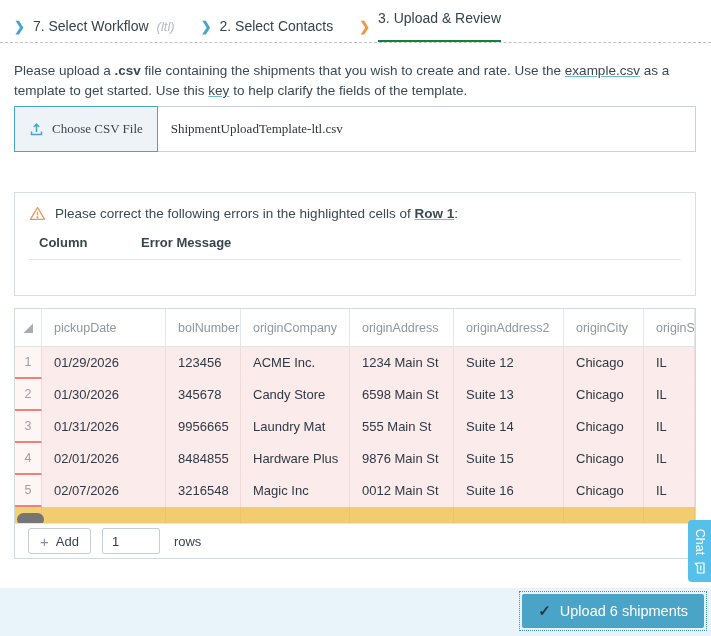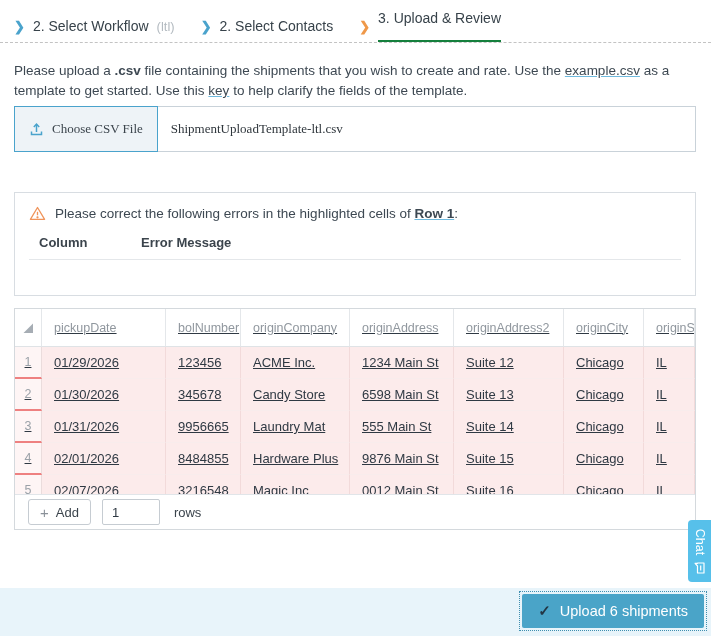--- a/index.html
+++ b/index.html
@@ -9,21 +9,21 @@
     font-family:"Liberation Sans", sans-serif;
     background:#ffffff;
     color:#2f3943;
     overflow:hidden;
   }
   
   .breadcrumb { position:absolute; top:10px; left:14px; display:flex; align-items:center; gap:26px; }
   .crumb { display:flex; align-items:center; gap:8px; font-size:14px; color:#37424a; cursor:pointer; }
   .chev { font-size:13px; font-weight:bold; color:#4aa3cc; line-height:1; }
   .crumb.active .chev { color:#ef9849; }
-  .crumb .suffix { color:#b4bbc1; font-size:13px; }
+  .crumb .suffix { color:#b4bbc1; font-style:italic; font-size:13px; }
   .crumb.active .crumb-label { border-bottom:2px solid #15803d; padding-bottom:14px; }
   .divider { position:absolute; top:42px; left:0; width:711px; border-top:1px dashed #c3c3c3; }
   
   .intro { position:absolute; top:61px; left:14px; width:682px; font-size:13.5px; line-height:20px; color:#3d4852; }
   .link { color:#3d4852; text-decoration:underline; text-decoration-color:#6fb9dd; cursor:pointer; }
   
   .file-control { position:absolute; top:106px; left:14px; width:682px; height:46px; display:flex;font-family:Liberation Serif, serif; }
   .choose-btn {
     display:flex; align-items:center; gap:8px; padding:0 14px;
     background:#eef3f7; border:1px solid #4aa3cc; color:#3b444c;
@@ -33,21 +33,21 @@
     flex:1; display:flex; align-items:center; padding-left:13px;
     border:1px solid #c9d2d9; border-left:none; font-size:13px; color:#2f363c; background:#fff;
   }
   
   .error-panel { position:absolute; top:192px; left:14px; width:682px; height:104px; border:1px solid #d8dde2; background:#fff; padding:13px 14px 0 14px; font-size:13.5px; }
   .error-head { display:flex; align-items:flex-end; gap:9px; color:#3d4852; }
   .err-grid { display:grid; grid-template-columns:102px 1fr; padding-left:10px; }
   .err-grid.headers { margin-top:14px; font-weight:bold; color:#3b444c; padding-bottom:9px; border-bottom:1px solid #e4e7ea; font-size:13px; }
   .err-grid.row { margin-top:10px; color:#3d4852; font-size:13px; }
   
-  .grid { position:absolute; top:308px; left:14px; width:682px; height:222px; border:1px solid #d4d9dd; background:#eab308; overflow:hidden;text-decoration:underline; }
+  .grid { position:absolute; top:308px; left:14px; width:682px; height:251px; border:1px solid #d4d9dd; background:#eab308; overflow:hidden; }
   table { border-collapse:separate; border-spacing:0; table-layout:fixed; width:680px; }
   th, td { overflow:hidden; white-space:nowrap; }
   th {
     height:38px; background:#fff; color:#90979e; font-weight:normal; font-size:12.5px;
     text-align:left; padding-left:12px; border-right:1px solid #e4e7ea; border-bottom:1px solid #dfe3e6;
     cursor:pointer;
   }
   th.corner { padding:0; text-align:center; vertical-align:middle; }
   td { height:32px; font-size:13px; color:#2f3943; }
   td.num {
@@ -87,21 +87,21 @@
   }
   .upload-btn .check { color:#233645; font-size:15px; font-weight:bold; }
   svg { display:block; }
 </style>
 </head>
 <body>
 
 <nav class="breadcrumb">
   <div class="crumb">
     <span class="chev">❯</span>
-    <span class="crumb-label">2. Select Workflow</span>
+    <span class="crumb-label">7. Select Workflow</span>
     <span class="suffix">(ltl)</span>
   </div>
   <div class="crumb">
     <span class="chev">❯</span>
     <span class="crumb-label">2. Select Contacts</span>
   </div>
   <div class="crumb active">
     <span class="chev">❯</span>
     <span class="crumb-label">3. Upload &amp; Review</span>
   </div>

